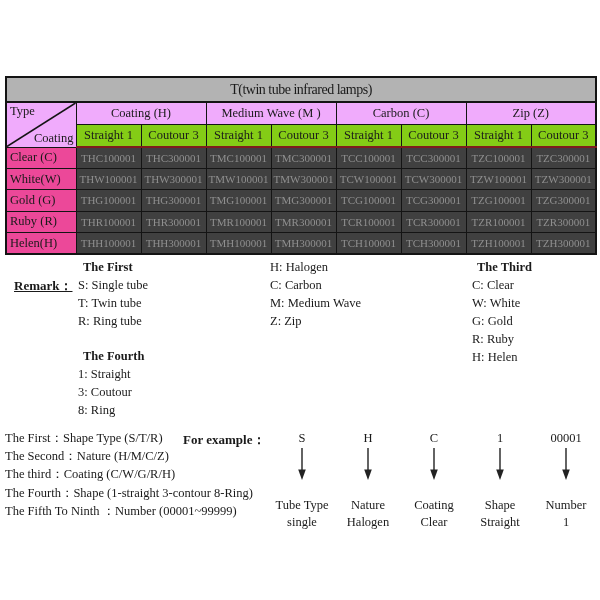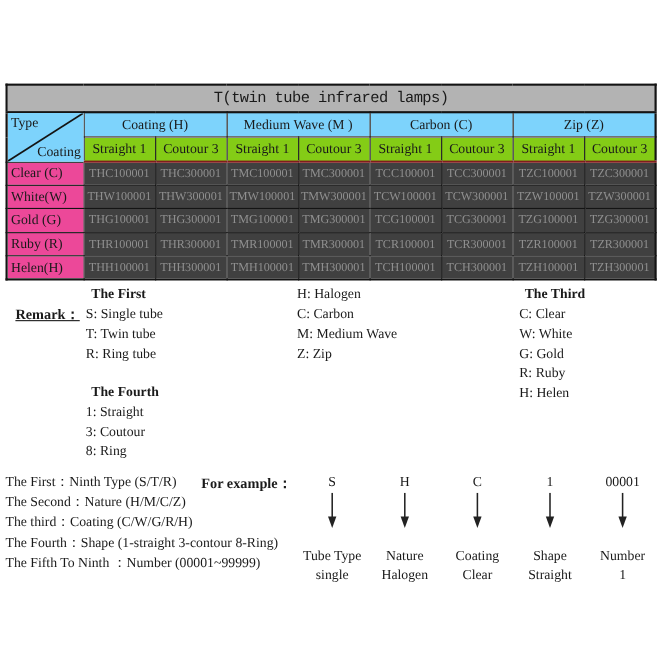--- a/index.html
+++ b/index.html
@@ -13,24 +13,24 @@
     position:absolute;left:5px;top:76px;width:590px;
     border-collapse:collapse;table-layout:fixed;
     border:2px solid #141414;
   }
   .codes th,.codes td{
     border:1px solid #141414;padding:0;text-align:center;
     font-weight:normal;white-space:nowrap;overflow:hidden;
   }
   .title-row th{
     background:#b3b3b3;height:23px;
-    font-family:Liberation Mono, monospace;font-size:14px;letter-spacing:-0.5px;
+    font-family:Liberation Serif, serif;font-size:14px;letter-spacing:-0.5px;
     border-bottom:2px solid #141414;
   }
-  .group-row th{height:21px;font-size:12.5px;background:#7dd3fc;margin-left:24px;}
+  .group-row th{height:21px;font-size:12.5px;background:#f0abfc;margin-left:24px;}
   .sub-row th{height:21px;font-size:12.5px;background:#84cc16;border-bottom:2px solid #7f1d1d;}
   .corner{background:#b3b3b3;position:relative;}
   .corner svg{position:absolute;left:0;top:0;width:100%;height:100%;}
   .corner .c-top{position:absolute;left:3px;top:1px;font-size:12.5px;}
   .corner .c-bottom{position:absolute;right:2px;bottom:1px;font-size:12.5px;}
   tbody tr{height:21.4px;}
   td.rowlabel{text-align:left;padding-left:3px;font-size:12.5px;background:#ec4899;}
   td.code{color:#8f8f8f;font-size:11px;background:#404040;}
   
   .remark-label{position:absolute;left:14px;top:277px;font-size:13px;font-weight:bold;text-decoration:underline;}
@@ -197,21 +197,21 @@
   <div>C: Clear</div>
       <div>W: White</div>
       <div>G: Gold</div>
       <div>R: Ruby</div>
       <div>H: Helen</div>
     </div>
 </div>
 
 <div class="legend">
 
-<div>The First：Ninth Type (S/T/R)</div>
+<div>The First：Shape Type (S/T/R)</div>
     <div>The Second：Nature (H/M/C/Z)</div>
     <div>The third：Coating (C/W/G/R/H)</div>
     <div>The Fourth：Shape (1-straight 3-contour 8-Ring)</div>
     <div>The Fifth To Ninth ：Number (00001~99999)</div>
   </div>
 
 <div class="for-example">For example：</div>
 
 <div class="example">
 

